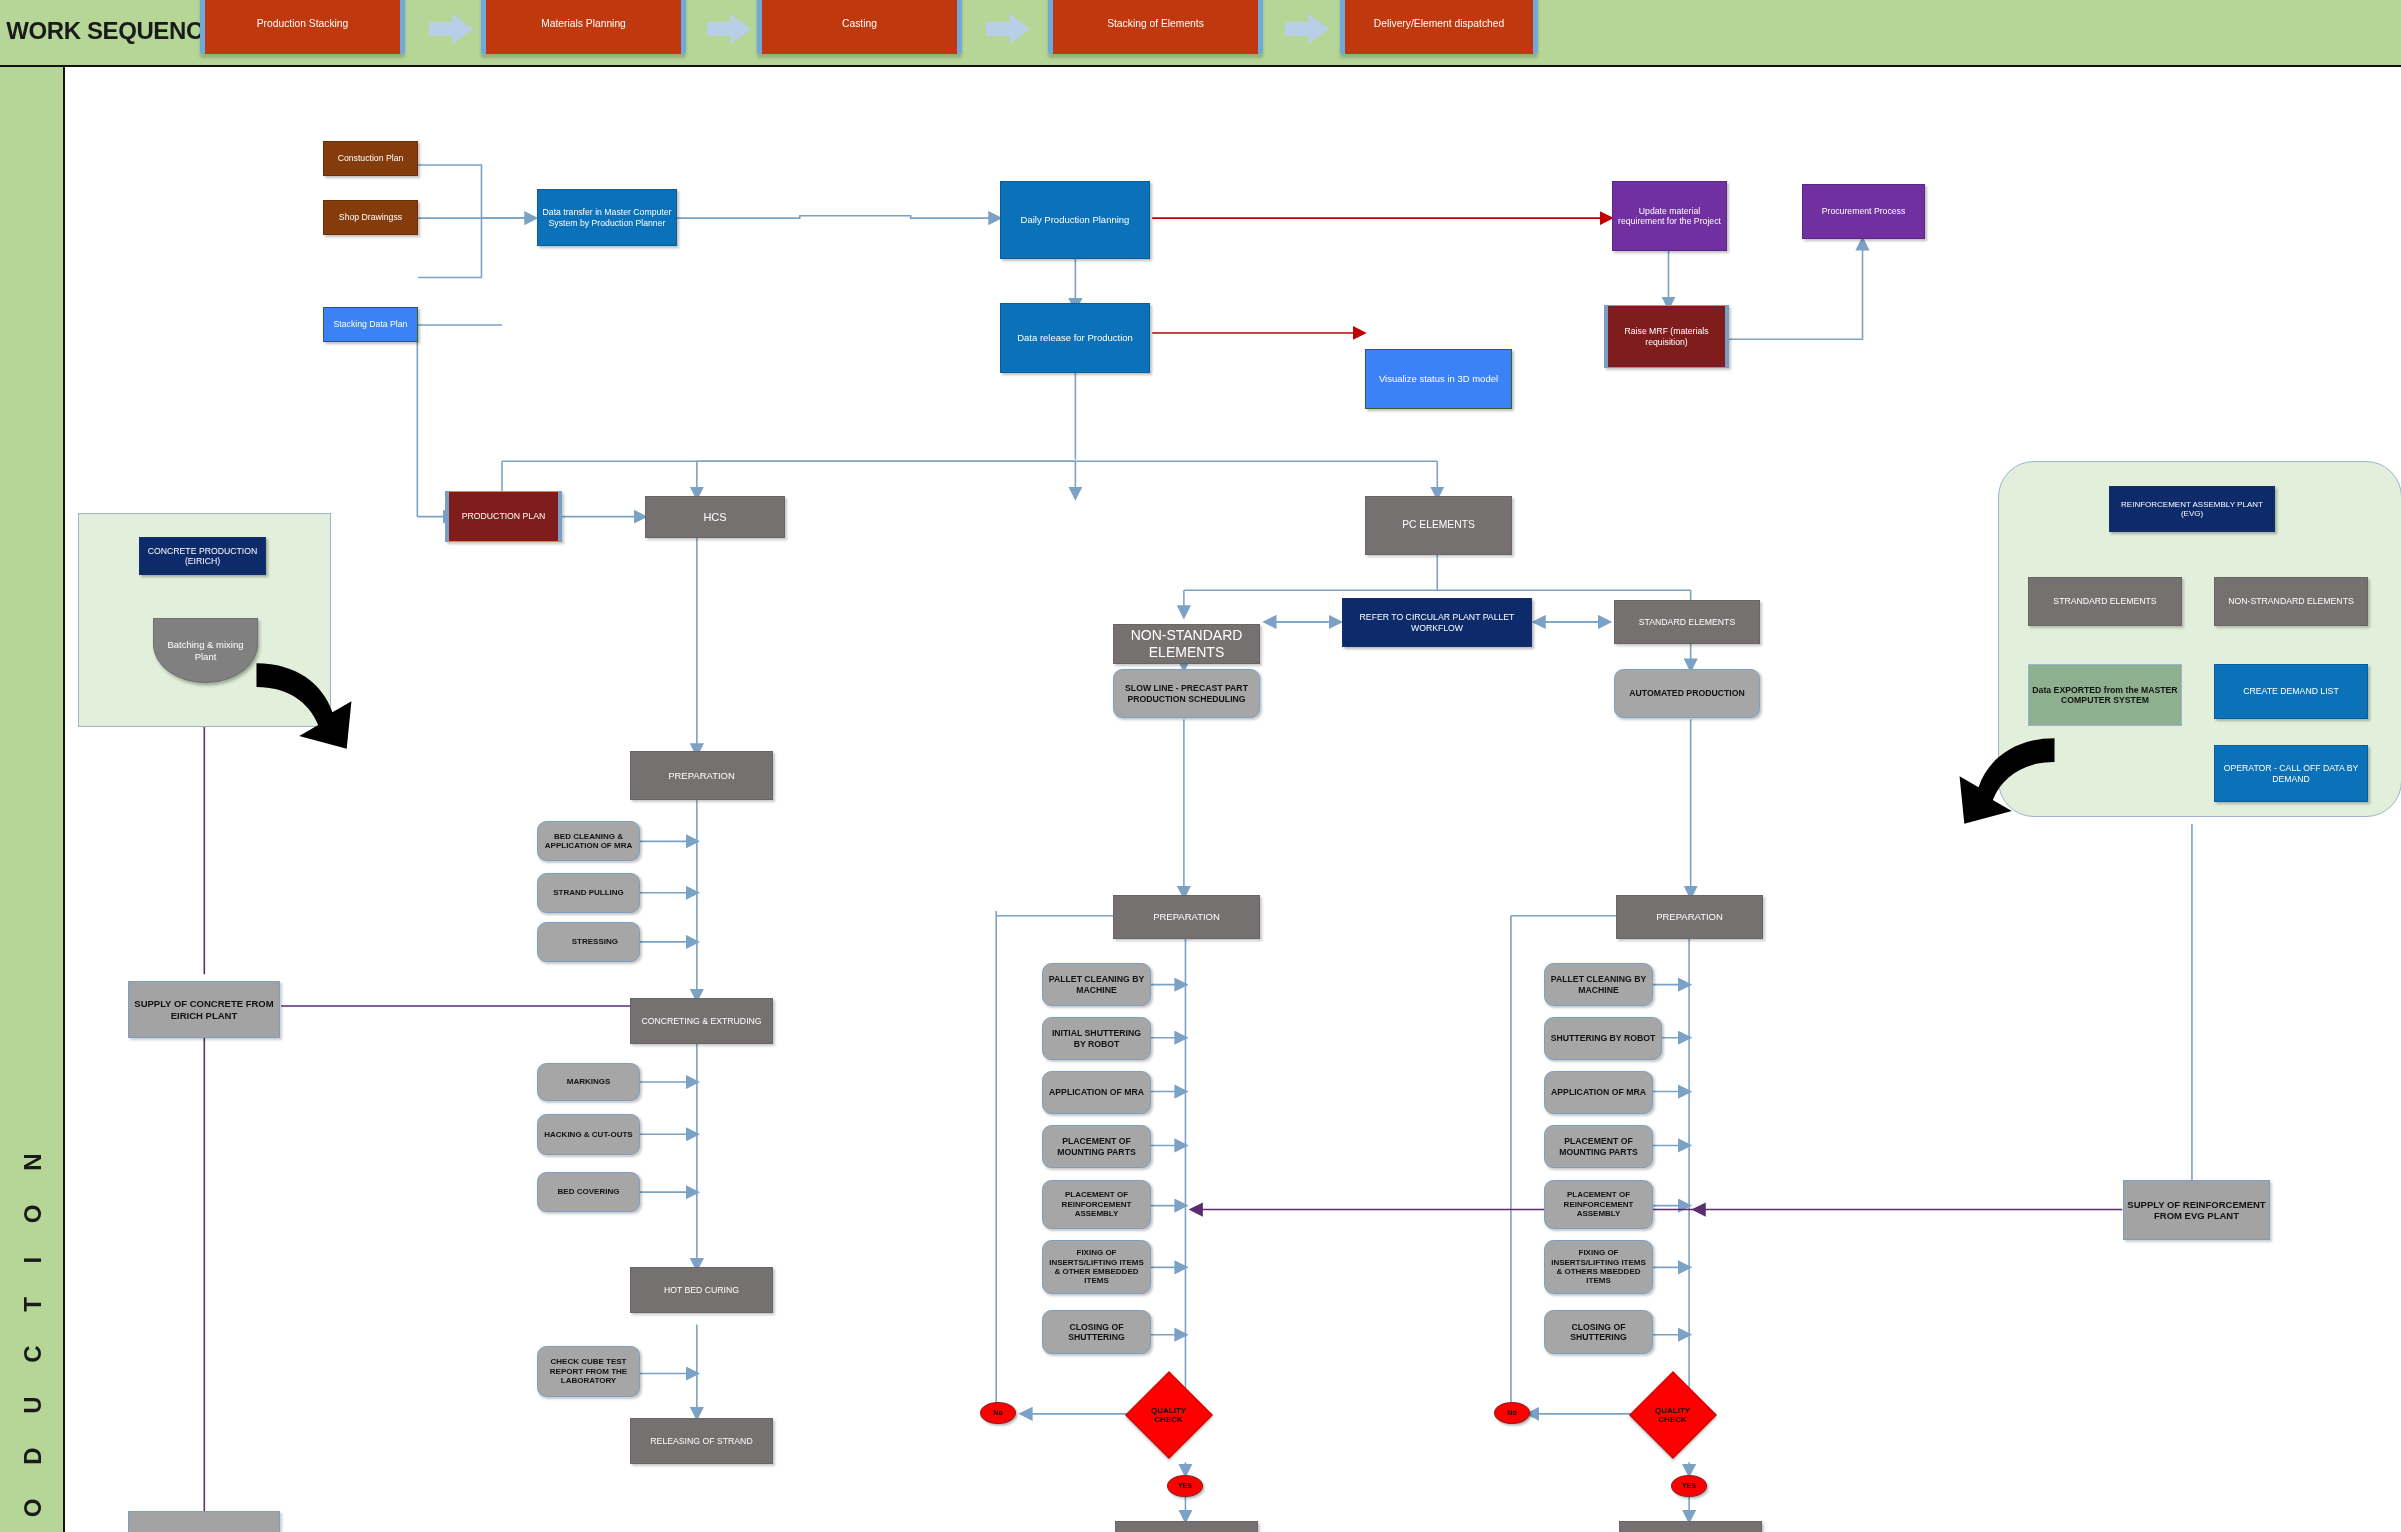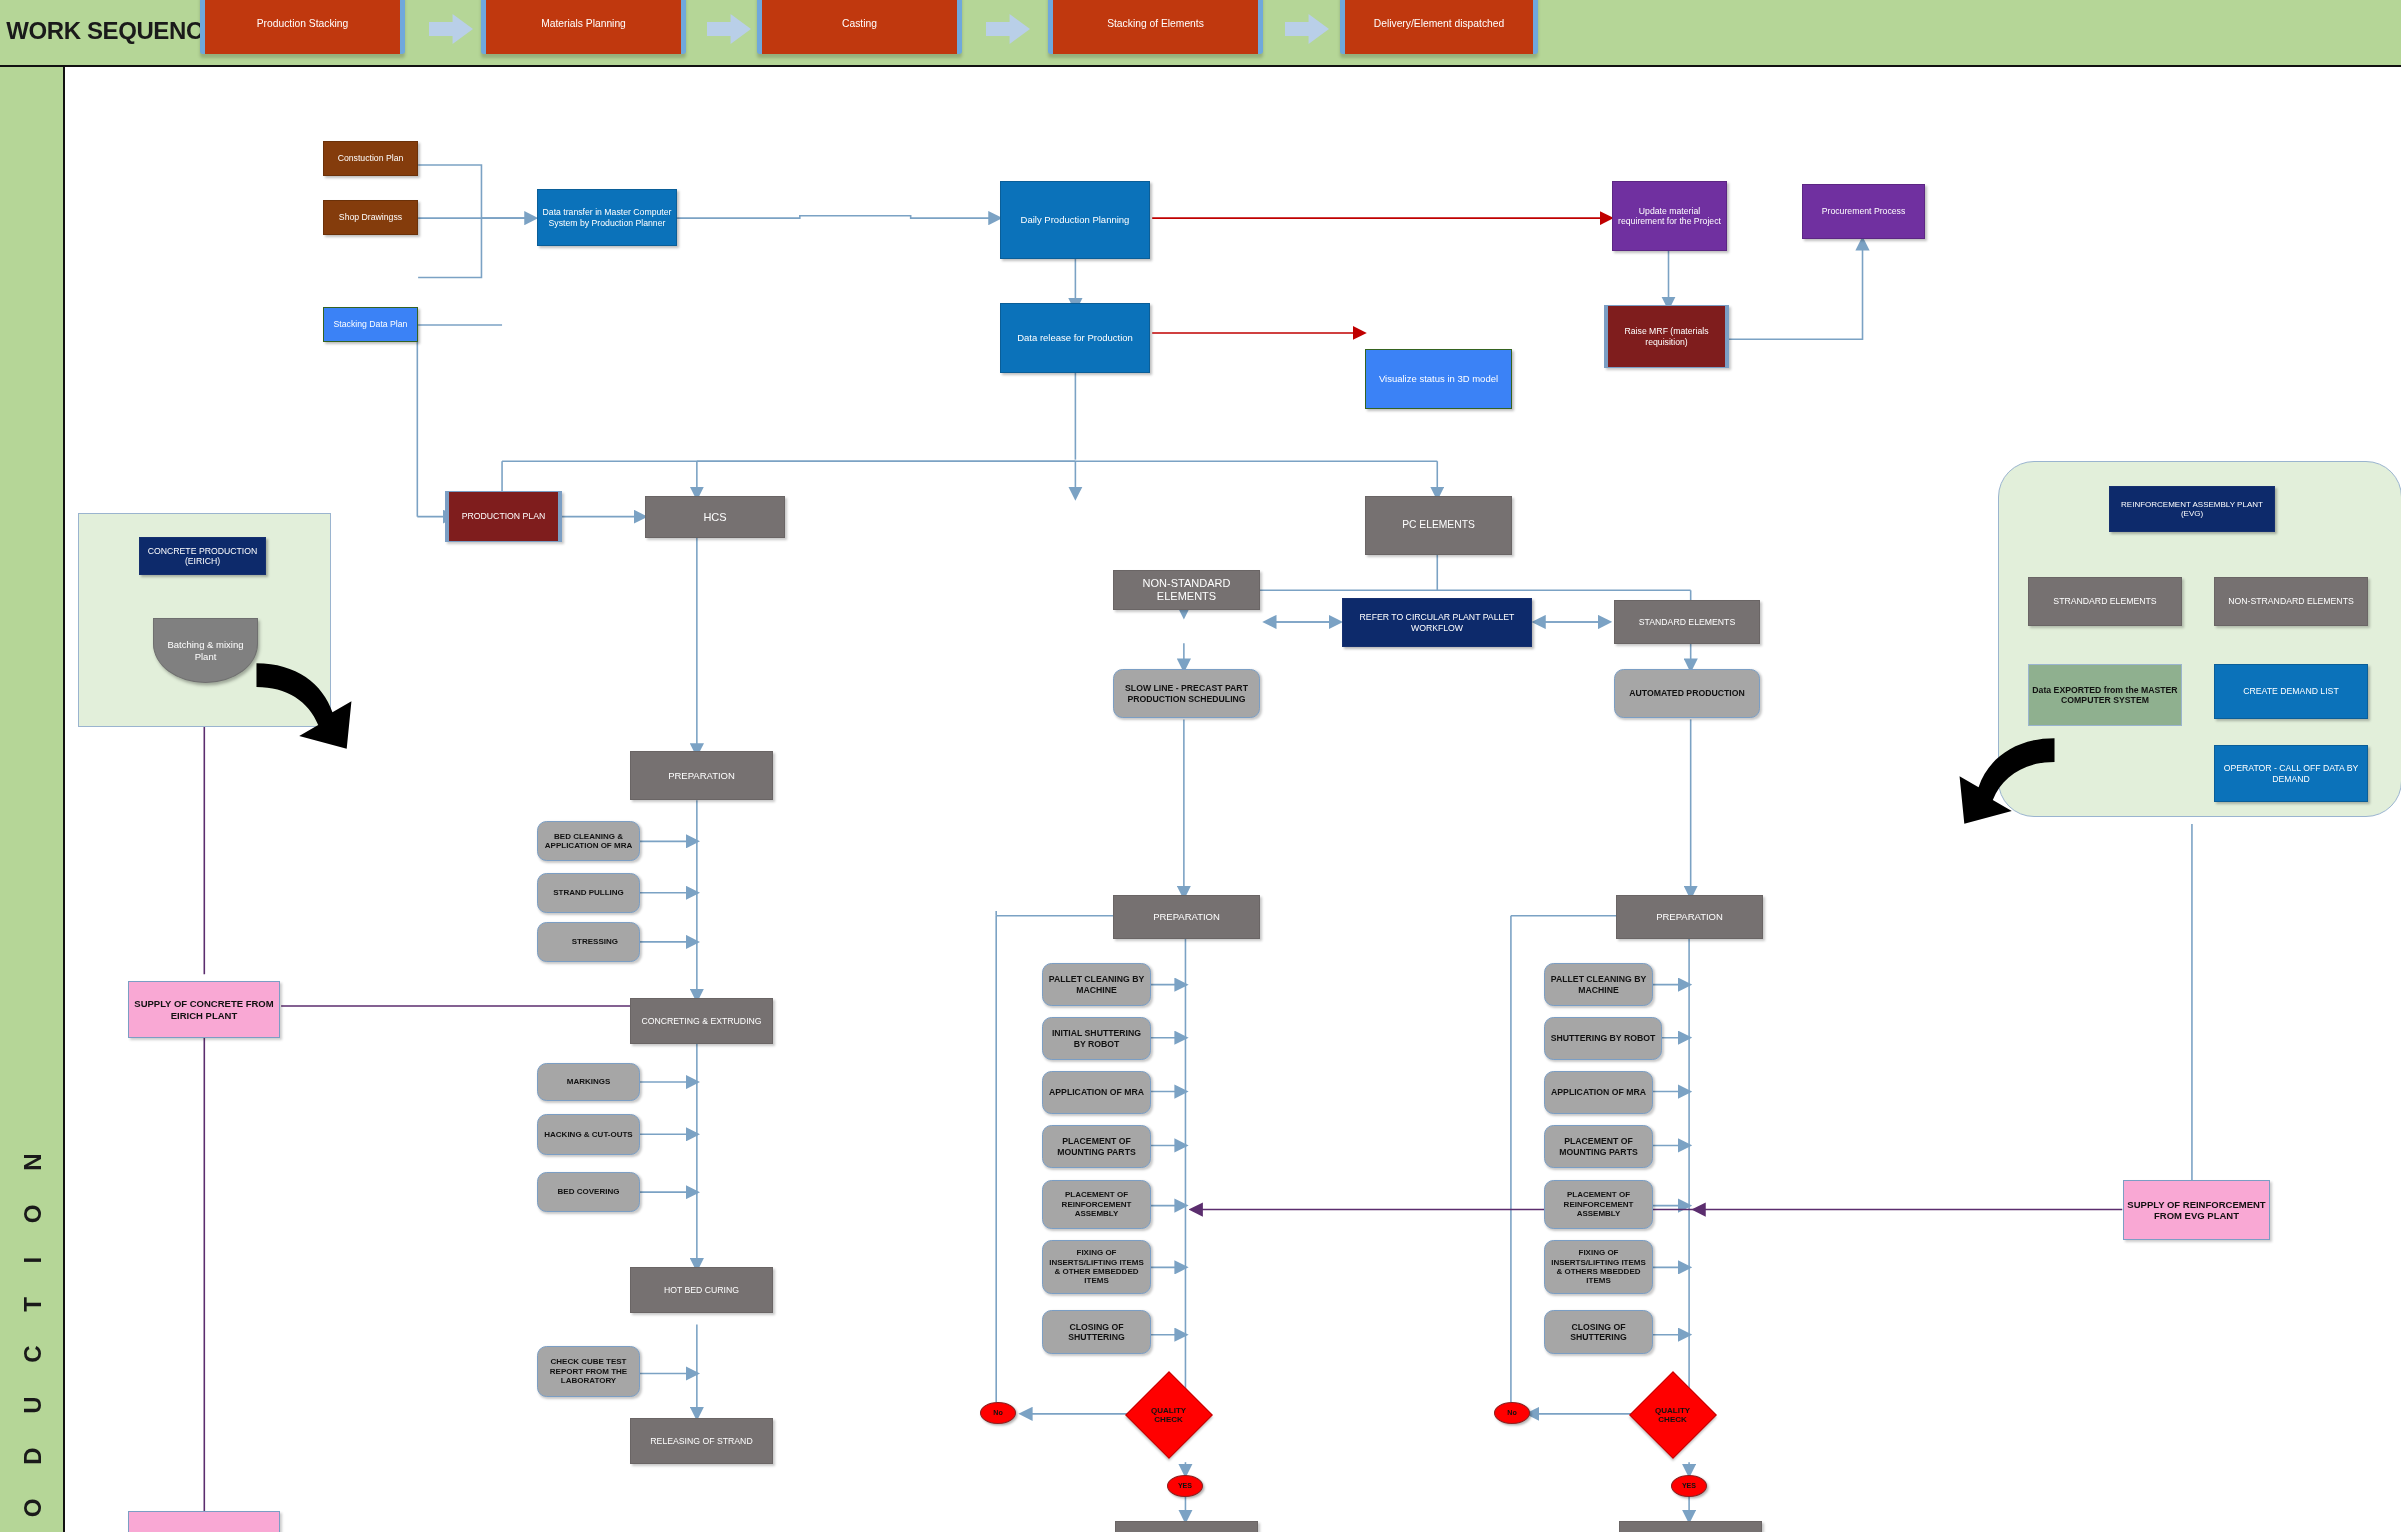--- a/index.html
+++ b/index.html
@@ -82,21 +82,21 @@
               box-shadow:1.6px 1.6px 2.4px rgba(0,0,0,.25); }
   .n-gray   { background:#767171; color:#fff; border:0.8px solid #6a6565;
               box-shadow:1.6px 1.6px 2.4px rgba(0,0,0,.22); }
   .n-graybd { background:#7f1d1d; color:#fff;
               border-left:4px solid #7b9ec4; border-right:4px solid #7b9ec4;
               border-top:0.8px solid #7b9ec4; border-bottom:0.8px solid #7b9ec4;
               box-shadow:1.6px 1.6px 2.4px rgba(0,0,0,.22); }
   .n-lgray  { background:#a6a6a6; color:#111; border:1.6px solid #7b9ec4;
               border-radius:9.5px; font-weight:bold;
               box-shadow:1.6px 1.6px 2.4px rgba(0,0,0,.22); }
-  .n-sage   { background:#f9a8d4; color:#111; border:0.8px solid #7b9ec4;
+  .n-sage   { background:#a3a3a3; color:#111; border:0.8px solid #7b9ec4;
               box-shadow:1.6px 1.6px 2.4px rgba(0,0,0,.2); }
   .n-sage-l { background:#8fb08f; color:#111; border:0.8px solid #9ab4cf; }
   .n-semi   { background:#808080; color:#fff; border:0.8px solid #6f6f6f;
               border-radius:0 0 95px 95px / 0 0 71px 71px;
               box-shadow:1.6px 2.4px 3.2px rgba(0,0,0,.3); }
   .n-diamond {
     background:#ff0000; color:#111; font-weight:bold;
     transform: rotate(45deg);
     border:0.8px solid #c00000;
     box-shadow:1.6px 1.6px 2.4px rgba(0,0,0,.25);
@@ -345,21 +345,21 @@
   <div class="node n-graybd" style="left:445px;top:491px;width:117px;height:51px;font-size:8.7px;">
     <span>PRODUCTION PLAN</span>
   </div>
   <div class="node n-gray" style="left:645px;top:496px;width:140px;height:42px;font-size:11px;">
     <span>HCS</span>
   </div>
   <div class="node n-gray" style="left:1365px;top:496px;width:147px;height:59px;font-size:10.3px;">
     <span>PC ELEMENTS</span>
   </div>
 
-  <div class="node n-gray" style="left:1113px;top:570px;width:147px;height:40px;font-size:11px;">
+  <div class="node n-gray" style="left:1113px;top:624px;width:147px;height:40px;font-size:14px;">
     <span>NON-STANDARD ELEMENTS</span>
   </div>
   <div class="node n-navy" style="left:1342px;top:598px;width:190px;height:49px;font-size:8.7px;">
     <span>REFER TO CIRCULAR PLANT  PALLET WORKFLOW</span>
   </div>
   <div class="node n-gray" style="left:1614px;top:600px;width:146px;height:44px;font-size:8.7px;">
     <span>STANDARD ELEMENTS</span>
   </div>
   <div class="node n-lgray" style="left:1113px;top:669px;width:147px;height:49px;font-size:8.7px;">
     <span>SLOW LINE - PRECAST PART PRODUCTION SCHEDULING</span>

